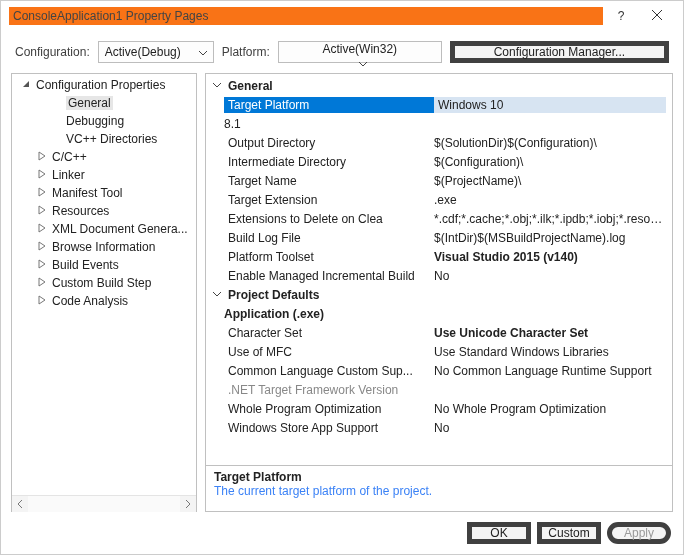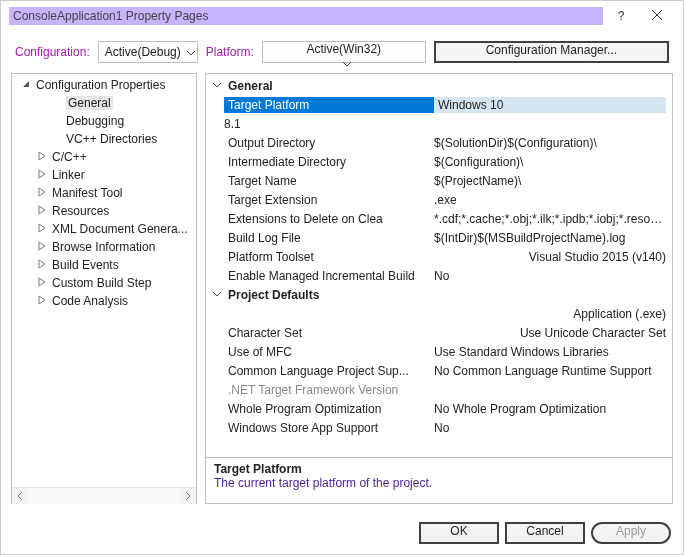--- a/index.html
+++ b/index.html
@@ -10,36 +10,36 @@
     color: #222;
     background: #fff;
     width: 684px;
     height: 555px;
     overflow: hidden;
     position: relative;
   }
   .window { width:684px; height:555px; display:flex; flex-direction:column; border:1px solid #ccc; }
   
   .titlebar { height:30px; display:flex; align-items:center; padding:0 8px; }
-  .titlebar .title { flex:1; background:#c4b5fd; color:#444; font-size:12px; padding:2px 4px; }
+  .titlebar .title { flex:1; background:#f97316; color:#444; font-size:12px; padding:2px 4px; }
   .titlebar .tbtn { width:36px; height:30px; display:flex; align-items:center; justify-content:center; color:#333; }
   .titlebar .tbtn svg { stroke:#333; }
   
   .cfgrow { display:flex; align-items:center; gap:8px; padding:10px 14px 6px 14px; }
-  .cfgrow .lbl { color:#a21caf; }
+  .cfgrow .lbl { color:#404040; }
   .combo {
     display:flex; align-items:center; justify-content:space-between;
     border:1px solid #bdbdbd; background:#fdfdfd; height:22px; padding:0 6px;
   }
   .combo .chev { margin-left:6px; }
-  .cfgrow .combo.cfg { width:100px; }
+  .cfgrow .combo.cfg { width:116px; }
   .cfgrow .combo.plat { width:164px;flex-direction:column; }
   .btn {
-    border:2px solid #404040; background:#f4f4f4; height:22px;
-    display:flex; justify-content:center; padding:0 27px;
+    border:5px solid #404040; background:#f4f4f4; height:22px;
+    display:flex; align-items:center; justify-content:center; padding:0 27px;
   }
   .btn.cfgmgr { flex:1; min-width:0; }
   
   .body { flex:1; display:flex; gap:8px; padding:4px 10px 0 10px; min-height:0; }
   .treepanel {
     width:186px; border:1px solid #c0c0c0; display:flex; flex-direction:column;
   }
   .tree { flex:1; overflow:hidden; padding:4px 2px 4px 2px; }
   .tnode { display:flex; align-items:flex-start; height:18px; padding-left:6px; }
   .tnode .exp { width:12px; height:12px; display:flex; align-items:center; justify-content:center; margin-right:4px; }
@@ -58,31 +58,31 @@
   }
   .prow { display:flex; align-items:center; height:19px; padding:0 6px 0 4px; }
   .prow .exp { width:14px; display:flex; align-items:center; justify-content:center; }
   .prow .pname { width:210px; padding-left:4px; white-space:nowrap; overflow:hidden; text-overflow:ellipsis; }
   .prow .pval  { flex:1; white-space:nowrap; overflow:hidden; text-overflow:ellipsis; color:#222; }
   .prow.header .pname { font-weight:600; color:#222; }
   .prow.sel { position:relative; }
   .prow.sel .pname { background:#0078d7; color:#fff; padding:1px 4px; margin-left:0; }
   .prow.sel .exp { background:#0078d7; }
   .prow.sel .pval { background:#d7e4f2; padding:1px 4px; }
-  .prow.bold .pval { font-weight:400;text-align:right; }
+  .prow.bold .pval { font-weight:700; }
   .prow.disabled .pname { color:#888; }
   .descbox {
     border:1px solid #c0c0c0; border-top:none; height:46px; padding:4px 8px;
     background:#fff;
   }
   .descbox .dt { font-weight:600; }
-  .descbox .dd { color:#4c1d95; }
+  .descbox .dd { color:#3b82f6; }
   
   .actions { display:flex; justify-content:flex-end; gap:6px; padding:10px 12px; }
-  .actions .btn { width:80px; justify-content:center;margin-top:8px; }
+  .actions .btn { width:64px; justify-content:center; }
   .actions .btn.disabled { color:#9a9a9a;border-radius:11px; }
 </style>
 </head>
 <body>
 
 <div class="window">
 
   <div class="titlebar">
     <span class="title">ConsoleApplication1 Property Pages</span>
     <div class="tbtn">
@@ -310,21 +310,21 @@
             <span class="pname">Character Set</span>
             <span class="pval">Use Unicode Character Set</span>
           </div>
           <div class="prow">
             <span class="exp"></span>
             <span class="pname">Use of MFC</span>
             <span class="pval">Use Standard Windows Libraries</span>
           </div>
           <div class="prow">
             <span class="exp"></span>
-            <span class="pname">Common Language Project Sup...</span>
+            <span class="pname">Common Language Custom Sup...</span>
             <span class="pval">No Common Language Runtime Support</span>
           </div>
           <div class="prow disabled">
             <span class="exp"></span>
             <span class="pname">.NET Target Framework Version</span>
             <span class="pval"></span>
           </div>
           <div class="prow">
             <span class="exp"></span>
             <span class="pname">Whole Program Optimization</span>
@@ -342,20 +342,20 @@
       </div>
     </div>
 
   </div>
 
   <div class="actions">
     <div class="btn">
       <span>OK</span>
     </div>
     <div class="btn">
-      <span>Cancel</span>
+      <span>Custom</span>
     </div>
     <div class="btn disabled">
       <span>Apply</span>
     </div>
   </div>
 
 </div>
 
 </body></html>

